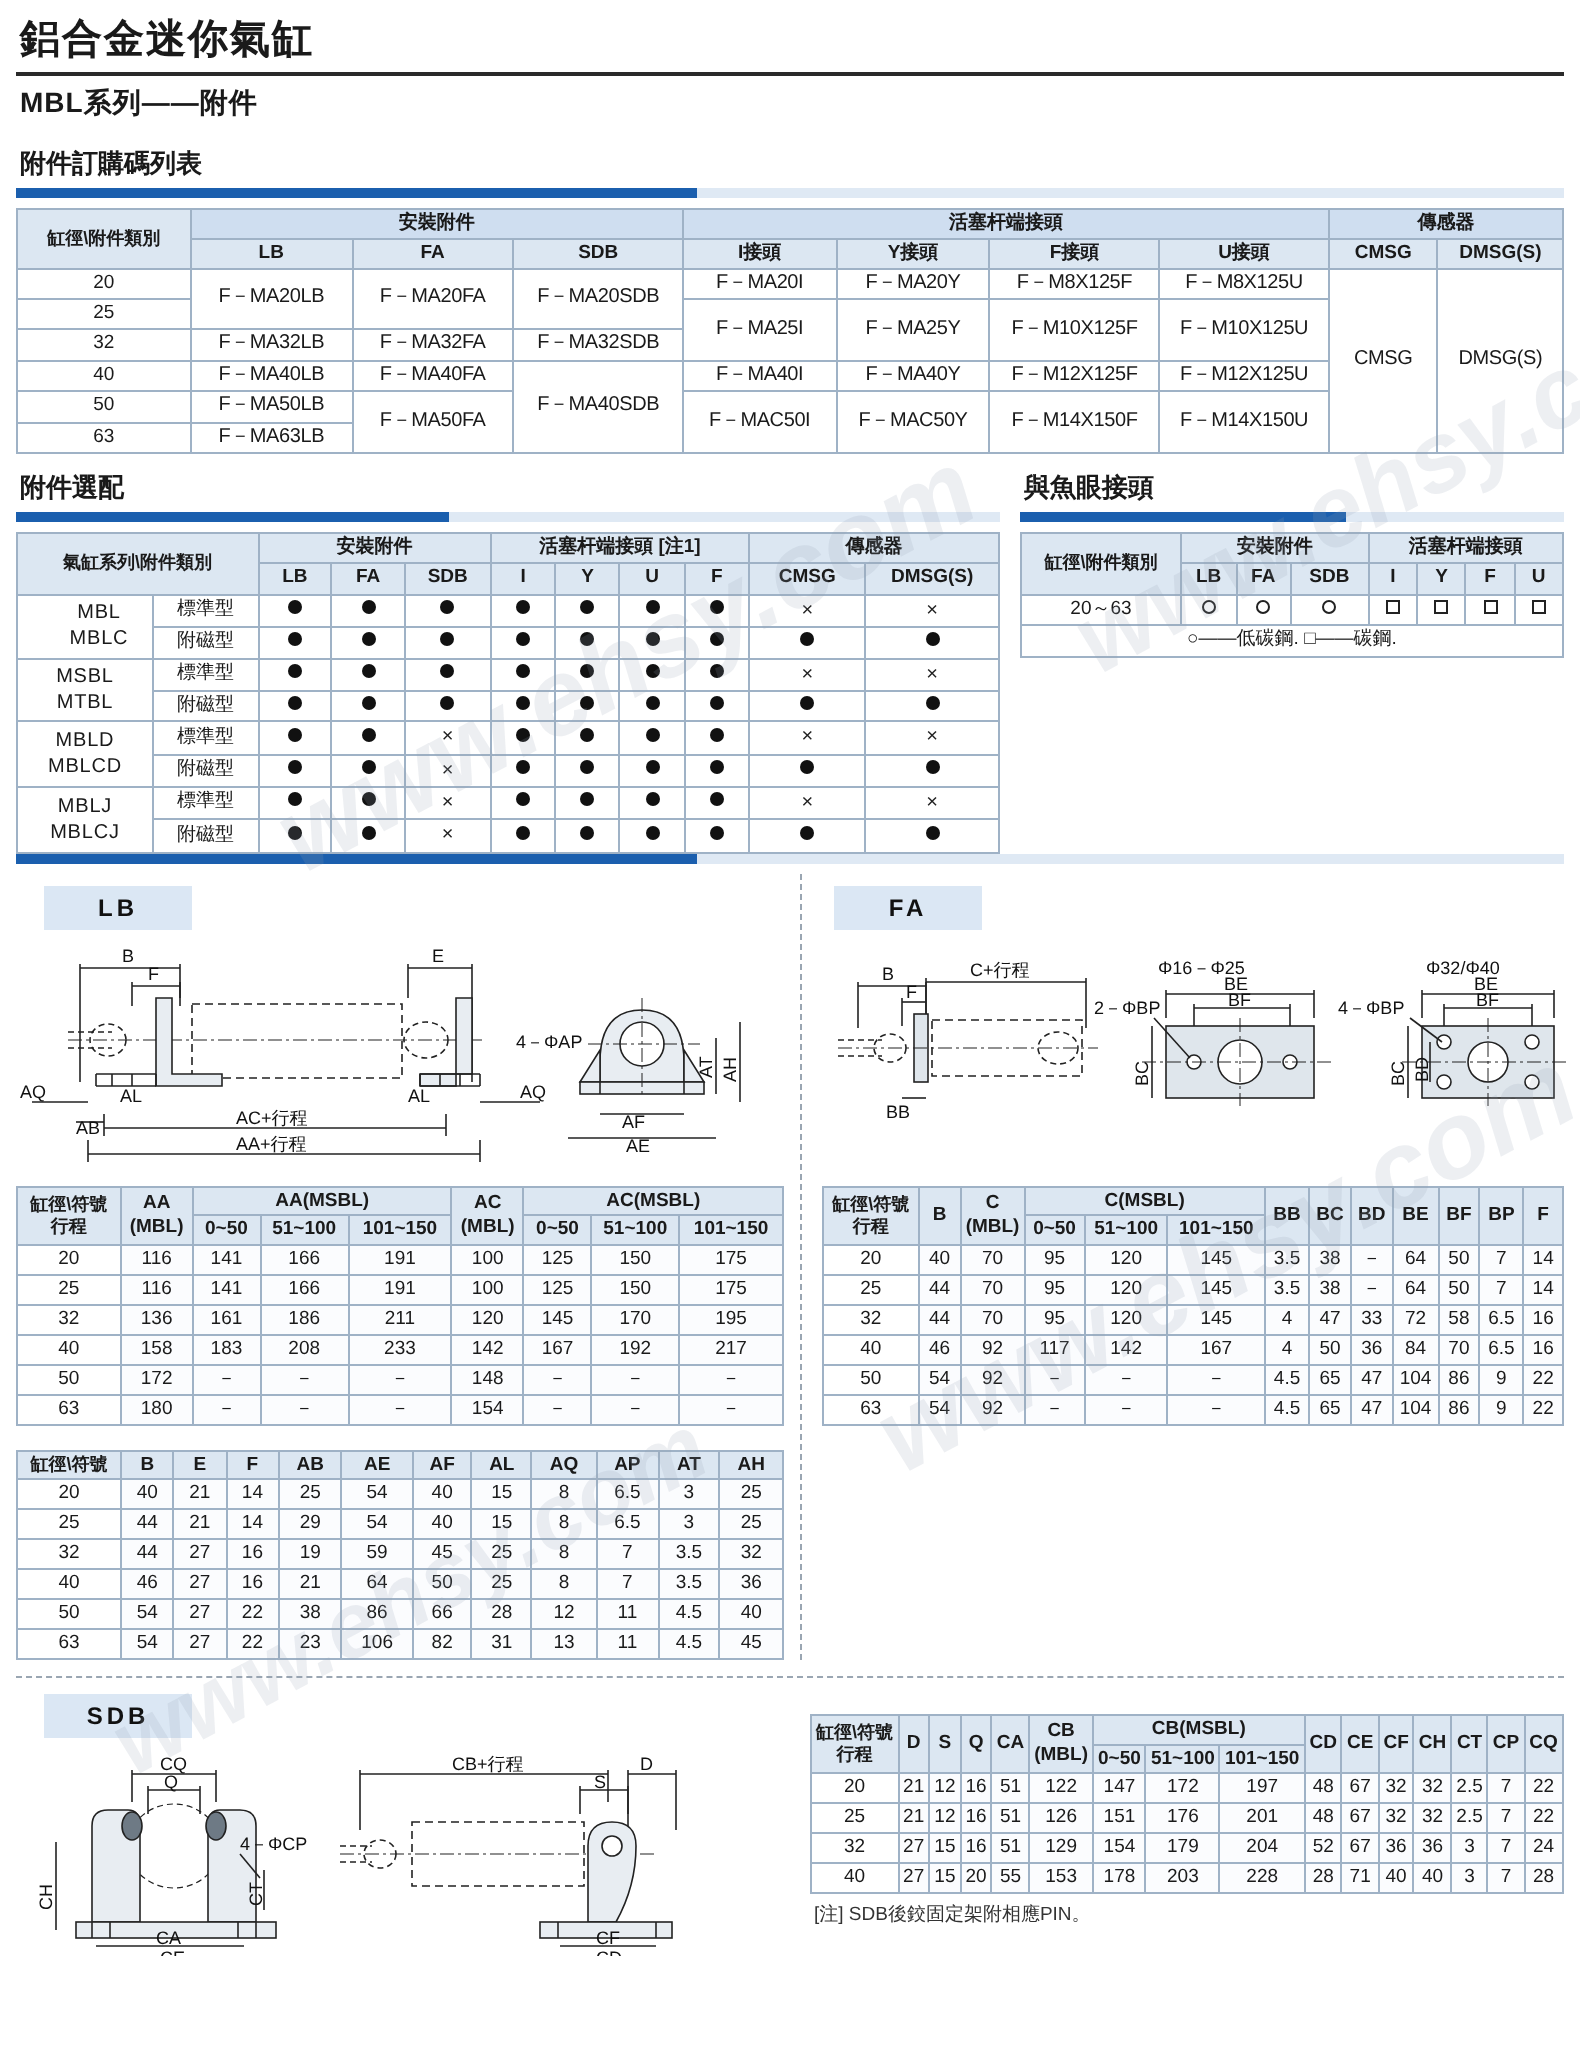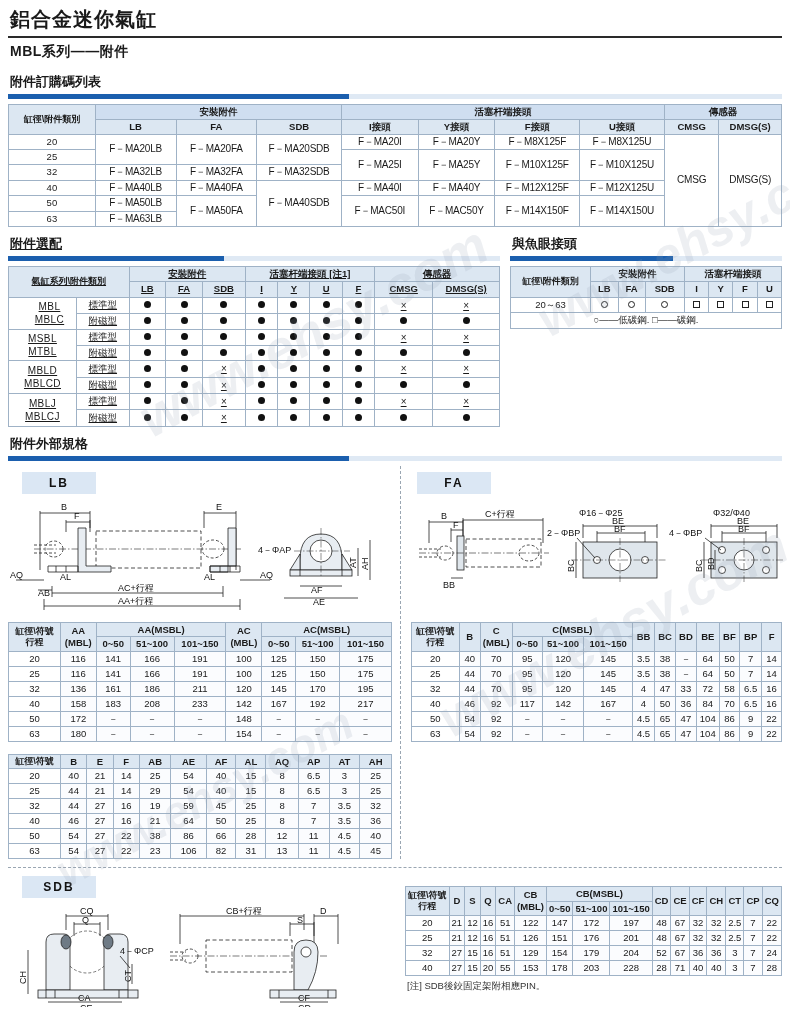--- a/index.html
+++ b/index.html
@@ -64,21 +64,21 @@
   .dot { display:inline-block; width:7px; height:7px; border-radius:50%; background:#111; }
   .cross { font-size:10px; color:#222; }
   .circ { display:inline-block; width:7px; height:7px; border-radius:50%; border:1.2px solid #222; }
   .sq { display:inline-block; width:7px; height:7px; border:1.2px solid #222; }
 
   .legend-row td { background:#fff; border:none; border-top:1px solid #9fb2c6; border-bottom:1px solid #9fb2c6; font-size:9.5px; padding:2px;margin-left:28px; }
   .note { font-size:9.5px; padding:6px 2px; color:#333; }
 
   
   .two-col { display:flex; gap:10px; align-items:flex-start; }
-  .col-left { width:492px;text-decoration:underline; }
+  .col-left { width:492px; }
   .col-right { flex:1; }
 
   .outer-row { display:flex; gap:0; align-items:flex-start; }
   .outer-left { width:393px; padding-right:8px; border-right:1px dashed #9aa6b2; }
   .outer-right { width:381px; padding-left:10px; }
 
   .badge {
     display:inline-block; min-width:74px; text-align:center;
     background:#dbe7f4; color:#111; font-weight:bold; font-size:12px;
     letter-spacing:2px; padding:4px 10px; margin:6px 0 2px 14px;
@@ -367,21 +367,20 @@
             </tr>
             <tr class="legend-row">
               <td colspan="8">○——低碳鋼. □——碳鋼.</td>
             </tr>
           </tbody>
       </table>
 
     </div>
   </div>
 
-  <div class="sec-title" style="margin-top:2px">附件外部規格</div>
   <div class="sec-bar"></div>
 
   <div class="outer-row">
 
     <div class="outer-left">
       <div class="badge">LB</div>
 
       <div class="dwg">
         <svg width="385" height="120" viewBox="0 0 385 120">
           <g stroke="#222" fill="none" stroke-width="0.8" font-family="Liberation Sans, sans-serif" font-size="9">

